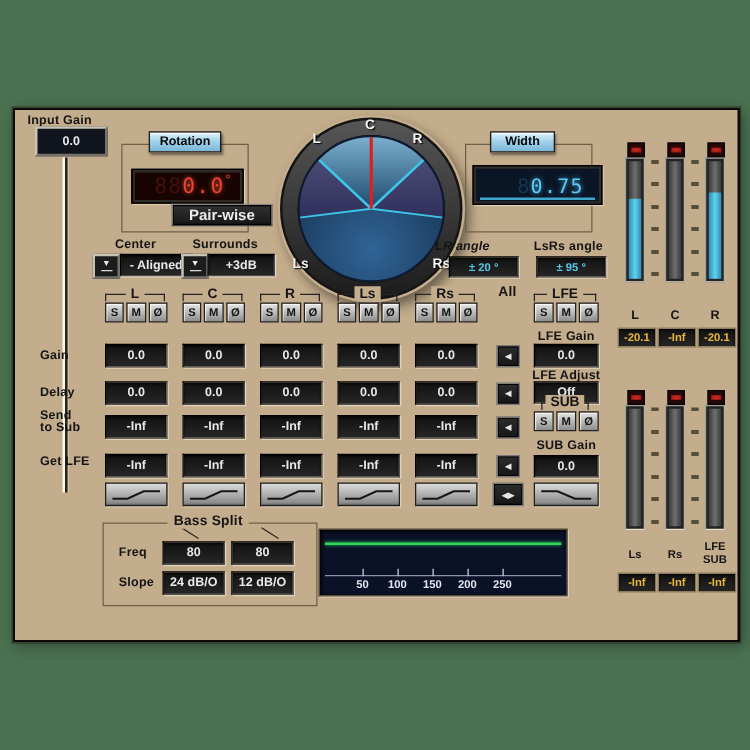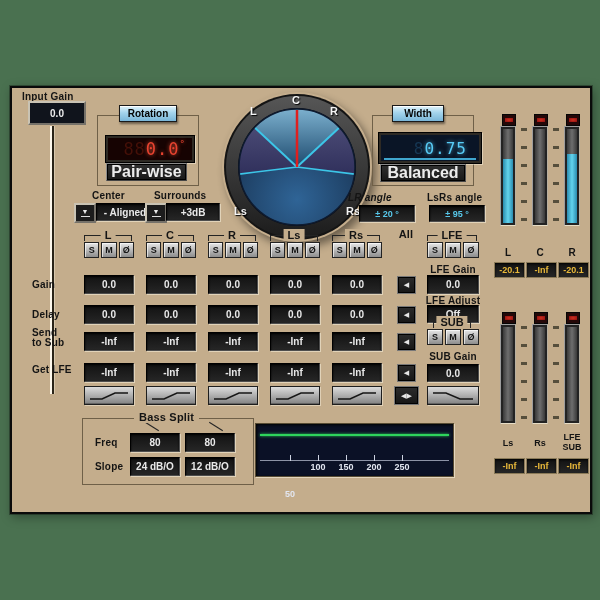--- a/index.html
+++ b/index.html
@@ -12,22 +12,22 @@
   
   .vbox{position:absolute;height:17px;background:linear-gradient(#121212,#262626);
     border:1px solid #4d4d4d;border-top-color:#000;border-left-color:#000;
     box-shadow:1px 1px 0 rgba(250,242,222,.55), inset 0 1px 2px #000;
     color:#e9e9e9;font-weight:bold;font-size:10px;display:flex;align-items:center;justify-content:center;}
   .gold{color:#e8b83a;font-size:9px;height:14px;border-color:#8a7a58;box-shadow:inset 0 1px 2px #000;}
   .cyantext{color:#58c8ea;font-size:9px;}
   
   .btn-dark{position:absolute;height:16px;background:linear-gradient(#303030,#181818);
     border:1px solid #8a8a8a;border-bottom-color:#444;border-right-color:#555;
-    box-shadow:inset 0 0 0 1px #000;color:#ececec;font-weight:bold;font-size:16px;
-    display:flex;align-items:center;justify-content:center;}
+    box-shadow:inset 0 0 0 1px #000;color:#ececec;font-weight:bold;font-size:12px;
+    display:flex;align-items:center;justify-content:center;margin-left:31px;}
   
   .cyanbtn{position:absolute;height:15px;background:linear-gradient(180deg,#e2f4fb 0%,#a4d4ec 45%,#7ab6d8 100%);
     border:1px solid #1a1a1a;box-shadow:1px 2px 2px rgba(0,0,0,.45), inset 0 1px 0 #fff;
     color:#050505;font-weight:bold;font-size:10px;display:flex;align-items:center;justify-content:center;z-index:3;}
   .group{position:absolute;border:1px solid #6f6048;}
   
   .led{position:absolute;border:1px solid #000;box-shadow:inset 0 0 0 2px #2e2a24,1px 1px 0 rgba(250,242,222,.5);
     font-family:"DejaVu Sans Mono",monospace;font-weight:normal;display:flex;align-items:center;justify-content:flex-end;}
   .led-red{background:#160302;color:#e84330;font-size:17px;letter-spacing:1px;padding-right:8px;}
   .led-red .lit{text-shadow:0 0 4px rgba(255,90,60,.8);}
@@ -174,21 +174,20 @@
     <span class="sl" style="left:124px;top:113px;">Rs</span>
   </div>
 
   <div class="group" style="left:360px;top:27px;width:100px;height:69px;"></div>
   <div class="cyanbtn" style="left:380px;top:17px;width:50px;">Width</div>
   <div class="led led-blue" style="left:366px;top:44px;width:88px;height:30px;">
     <span class="ghost">8</span>
         <span class="lit">0.75</span>
     <div class="wline"></div>
   </div>
-  <div class="btn-dark" style="left:368px;top:76px;width:84px;">Balanced</div>
 
   <span class="lbl" style="left:336px;top:104px;font-style:italic;">LR angle</span>
   <div class="vbox cyantext" style="left:347px;top:117px;width:54px;height:15px;">± 20 °</div>
   <span class="lbl" style="left:415px;top:104px;">LsRs angle</span>
   <div class="vbox cyantext" style="left:417px;top:117px;width:54px;height:15px;">± 95 °</div>
 
   <span class="lbl" style="left:20px;top:191px;">Gain</span>
   <span class="lbl" style="left:20px;top:221px;">Delay</span>
   <span class="lbl" style="left:20px;top:239px;">Send</span>
   <span class="lbl" style="left:20px;top:249px;">to Sub</span>
@@ -353,21 +352,21 @@
   <div class="vbox" style="left:173px;top:369px;width:48px;">12 dB/O</div>
 
   <div class="graph">
     <div class="gline"></div>
     <div class="gbase"></div>
     <div class="gtick" style="left:34px;"></div>
     <div class="gtick" style="left:62px;"></div>
     <div class="gtick" style="left:90px;"></div>
     <div class="gtick" style="left:118px;"></div>
     <div class="gtick" style="left:146px;"></div>
-    <span class="gnum" style="left:34px;margin-top:27px;">50</span>
+    <span class="gnum" style="left:34px;">50</span>
     <span class="gnum" style="left:62px;">100</span>
     <span class="gnum" style="left:90px;">150</span>
     <span class="gnum" style="left:118px;">200</span>
     <span class="gnum" style="left:146px;">250</span>
   </div>
 
   <div class="clip" style="left:490px;top:26px;">
         <i></i>
       </div>
   <div class="clip" style="left:522px;top:26px;">

